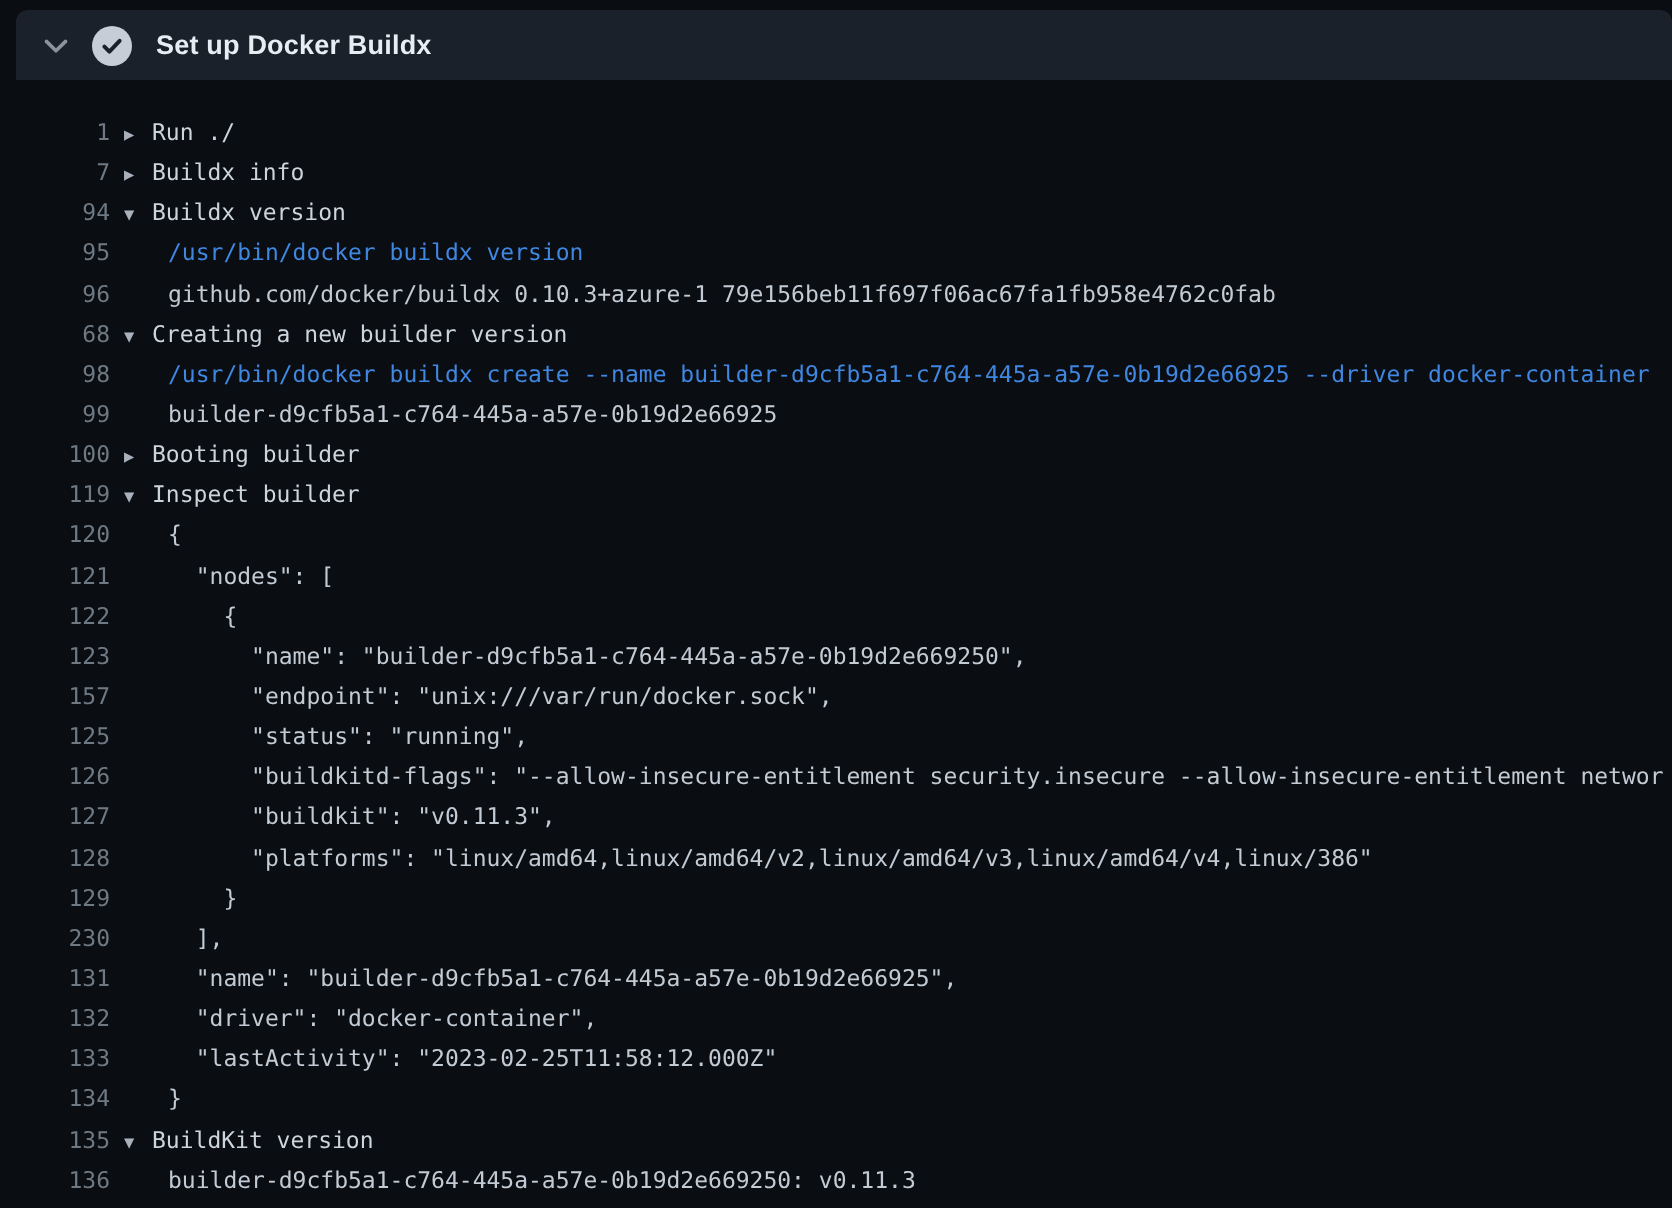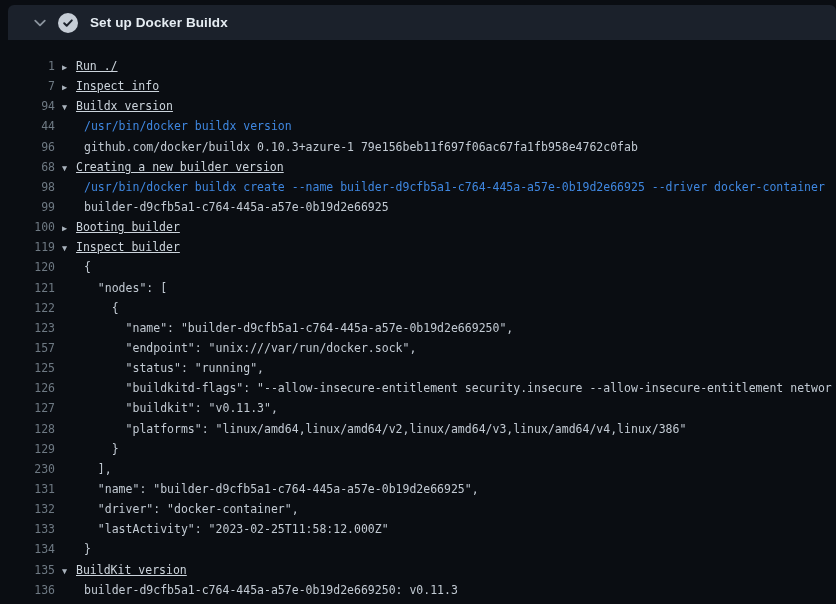--- a/index.html
+++ b/index.html
@@ -20,21 +20,21 @@
   .step-header {
     position: absolute;
     left: 8px;
     top: 5px;
     width: 828px;
     height: 35px;
     background: #1b212b;
     border-radius: 6px 6px 0 0;
     display: flex;
     align-items: center;
-    padding-left: 24px;
+    padding-left: 12px;
     box-sizing: border-box;
     cursor: pointer;
   }
   .chev-btn {
     width: 16px;
     height: 16px;
     display: flex;
     align-items: center;
     justify-content: center;
     flex: none;
@@ -89,21 +89,21 @@
     display: inline-block;
   }
   .log-row .spacer {
     flex: none;
     width: 29px;
   }
   .log-row .txt {
     white-space: pre;
   }
   .log-row.group { cursor: pointer; }
-  .log-row.group .txt { color: #ccd4dc; text-decoration: underline; }
+  .log-row.group .txt { color: #ccd4dc; }
   .log-row.command .txt { color: #3f87e0; }
   .log-row.output .txt { color: #c2cad3; }
 </style>
 </head>
 <body>
 
 <div class="page">
 
   <div class="step-header">
     <span class="chev-btn">
@@ -115,23 +115,23 @@
       <svg width="20" height="20" viewBox="0 0 20 20">
         <circle cx="10" cy="10" r="10" fill="#c6cdd6"></circle>
         <path d="M6.2 10.3 L8.7 12.8 L13.8 7.4" fill="none" stroke="#1b212b" stroke-width="2" stroke-linecap="round" stroke-linejoin="round"></path>
       </svg>
     </span>
     <span class="step-title">Set up Docker Buildx</span>
   </div>
 
   <div class="log-viewer" id="log-viewer">
       <div class="log-row group"><span class="num">1</span><span class="arrow">▶</span><span class="txt">Run ./</span></div>
-      <div class="log-row group"><span class="num">7</span><span class="arrow">▶</span><span class="txt">Inspect info</span></div>
+      <div class="log-row group"><span class="num">7</span><span class="arrow">▶</span><span class="txt">Buildx info</span></div>
       <div class="log-row group"><span class="num">94</span><span class="arrow">▼</span><span class="txt">Buildx version</span></div>
-      <div class="log-row command"><span class="num">44</span><span class="spacer"></span><span class="txt">/usr/bin/docker buildx version</span></div>
+      <div class="log-row command"><span class="num">95</span><span class="spacer"></span><span class="txt">/usr/bin/docker buildx version</span></div>
       <div class="log-row output"><span class="num">96</span><span class="spacer"></span><span class="txt">github.com/docker/buildx 0.10.3+azure-1 79e156beb11f697f06ac67fa1fb958e4762c0fab</span></div>
       <div class="log-row group"><span class="num">68</span><span class="arrow">▼</span><span class="txt">Creating a new builder version</span></div>
       <div class="log-row command"><span class="num">98</span><span class="spacer"></span><span class="txt">/usr/bin/docker buildx create --name builder-d9cfb5a1-c764-445a-a57e-0b19d2e66925 --driver docker-container</span></div>
       <div class="log-row output"><span class="num">99</span><span class="spacer"></span><span class="txt">builder-d9cfb5a1-c764-445a-a57e-0b19d2e66925</span></div>
       <div class="log-row group"><span class="num">100</span><span class="arrow">▶</span><span class="txt">Booting builder</span></div>
       <div class="log-row group"><span class="num">119</span><span class="arrow">▼</span><span class="txt">Inspect builder</span></div>
       <div class="log-row output"><span class="num">120</span><span class="spacer"></span><span class="txt">{</span></div>
       <div class="log-row output"><span class="num">121</span><span class="spacer"></span><span class="txt">  "nodes": [</span></div>
       <div class="log-row output"><span class="num">122</span><span class="spacer"></span><span class="txt">    {</span></div>
       <div class="log-row output"><span class="num">123</span><span class="spacer"></span><span class="txt">      "name": "builder-d9cfb5a1-c764-445a-a57e-0b19d2e669250",</span></div>

